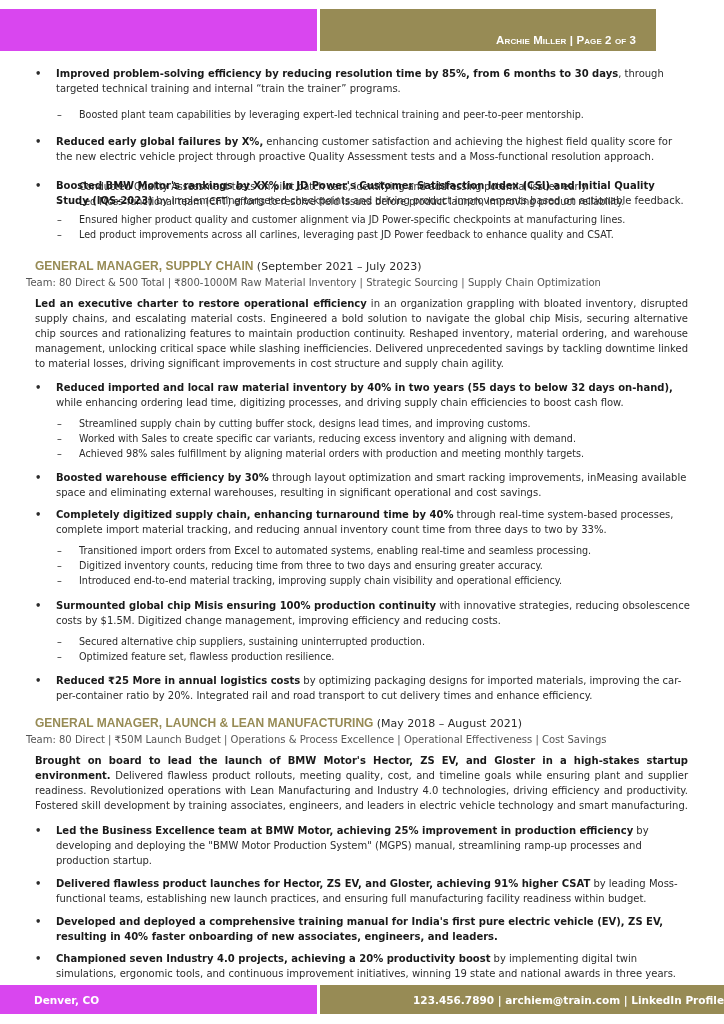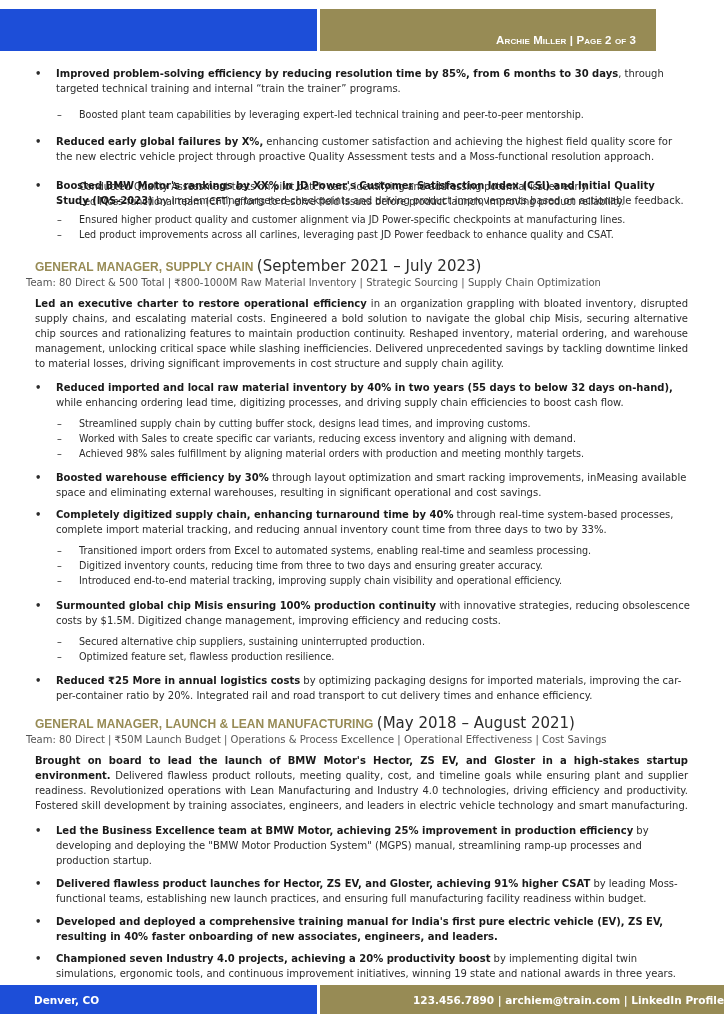--- a/index.html
+++ b/index.html
@@ -1,20 +1,20 @@
 <!DOCTYPE html>
 <html><head>
   <meta charset="utf-8">
   <style>
     * { box-sizing: border-box; margin: 0; padding: 0; }
     html, body { width: 724px; height: 1024px; background: #ffffff; overflow: hidden; }
     body { position: relative; font-family: "DejaVu Sans", sans-serif; color: #2b2b2b; }
 
     .bar { position: absolute; display: flex; }
-    .bar .blue { background: #1d4ed8; }
+    .bar .blue { background: #d946ef; }
     .bar .olive { background: #978b55; }
 
     #header { top: 9px; left: 0; width: 656px; height: 42px; }
     #header .blue { width: 317px; height: 100%; }
     #header .olive { margin-left: 3px; flex: 1; height: 100%; position: relative; }
     #header .title {
       position: absolute; right: 20px; bottom: 5px;
       color: #ffffff; font-weight: bold; font-size: 11.5px; letter-spacing: 0.1px;
       font-variant: small-caps; font-family: "Liberation Sans", sans-serif;
     }
@@ -30,21 +30,21 @@
     .bullet { position: absolute; left: 35px; width: 655px; font-size: 10px; line-height: 15px; }
     .bullet .dot { position: absolute; left: 0; top: 0; font-weight: bold; font-size: 10px; }
     .bullet .txt { position: absolute; left: 21px; width: 634px; }
     .sub { position: absolute; left: 57px; width: 630px; font-size: 9.6px; line-height: 14.5px; }
     .sub .dash { position: absolute; left: 0; top: 0; }
     .sub .txt { position: absolute; left: 22px; width: 610px; white-space: nowrap; }
     b { font-weight: bold; color: #1a1a1a; }
 
     .role { position: absolute; left: 35px; width: 660px; font-size: 10.6px; line-height: 15px; }
     .role .rtitle { color: #978b55; font-weight: bold; font-family: "Liberation Sans", sans-serif; font-size: 12px; }
-    .role .rdates { color: #2b2b2b; font-size: 15px; }
+    .role .rdates { color: #2b2b2b; font-size: 11px; }
     .team { position: absolute; left: 26px; width: 660px; font-size: 10px; color: #555; line-height: 14px; white-space: nowrap; }
     .summary { position: absolute; left: 35px; width: 653px; font-size: 10px; line-height: 15px; text-align: justify; }
   </style>
 </head>
 <body>
 
 <div id="header" class="bar">
   <div class="blue"></div>
   <div class="olive">
     <div class="title" style="text-transform: none;">

